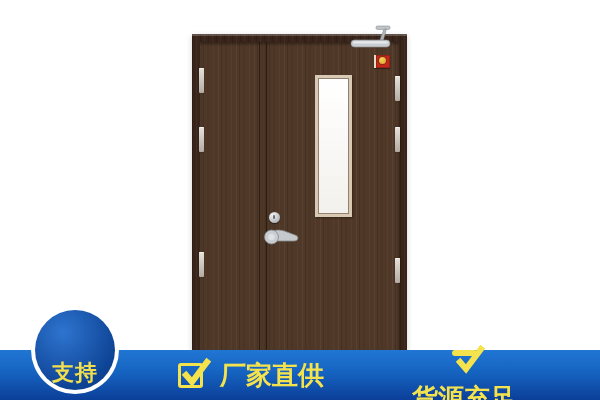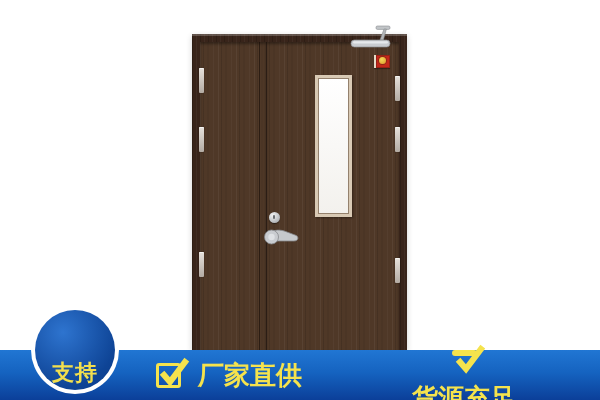--- a/index.html
+++ b/index.html
@@ -52,21 +52,21 @@
     background:#c4271b;border-left:2px solid #e6dcc8;
     box-shadow:0 1px 1px rgba(0,0,0,.35), inset 0 0 0 1px rgba(120,30,18,.6);}
   .fire-sign::after{content:"";position:absolute;left:3px;top:2px;width:7px;height:7px;border-radius:50%;
     background:radial-gradient(circle at 40% 35%,#f6d658,#d79a2b);
     box-shadow:0 0 0 1px rgba(120,40,20,.7);}
 
   
   .banner{position:absolute;left:0;top:350px;width:600px;height:50px;
     background:linear-gradient(180deg,#2176d3 0%,#1563c0 45%,#0b3f99 100%);}
   .banner-item{position:absolute;top:0;height:50px;display:flex;align-items:center;gap:17px;}
-  .banner-item.first{left:156px;}
+  .banner-item.first{left:178px;}
   .banner-item.second{left:412px;flex-direction:column;}
   .checkbox{position:relative;width:25px;height:25px;box-sizing:border-box;
     border:3px solid #f5e34d;border-radius:3px;}
   .checkbox svg{position:absolute;left:-1px;top:-9px;width:30px;height:32px;overflow:visible;}
   .banner-label{font-size:26px;font-weight:bold;color:#f5e34d;line-height:50px;white-space:nowrap;}
 
   
   .badge{position:absolute;left:31px;top:306px;width:88px;height:88px;border-radius:50%;
     background:#ffffff;display:flex;align-items:center;justify-content:center;}
   .badge-inner{width:80px;height:80px;border-radius:50%;

